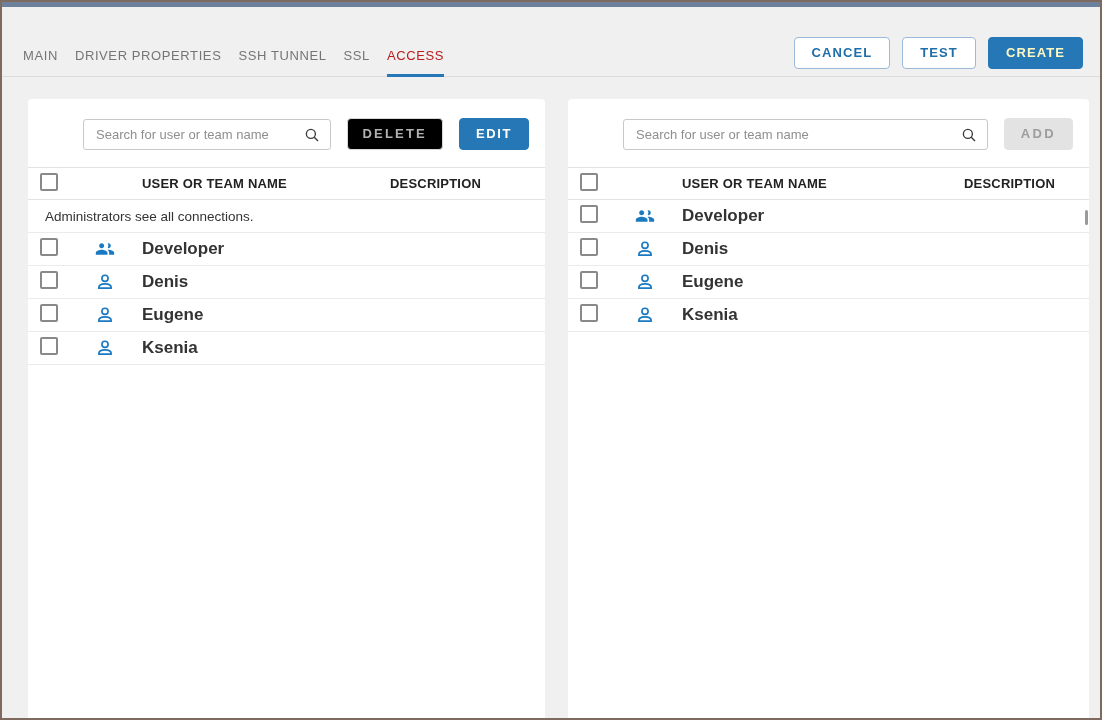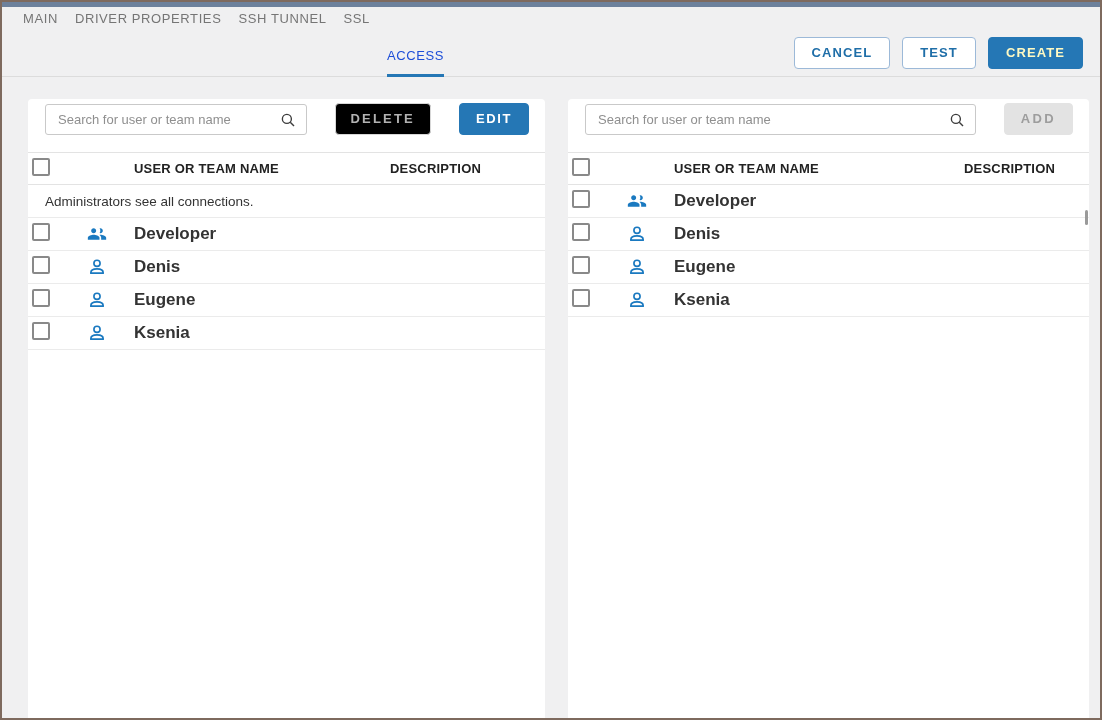--- a/index.html
+++ b/index.html
@@ -8,53 +8,53 @@
     border:2px solid #7e6a5e;background:#f0f0f1;overflow:hidden;
     font-family:"Liberation Sans",sans-serif;
   }
   .topbar{height:5px;background:#6d819c;}
   .header{height:69px;position:relative;border-bottom:1px solid #dcdcdc;background:#f0f0f1;}
   .tabs{position:absolute;left:21px;bottom:-1px;display:flex;gap:17px;}
   .tab{
     font-size:13px;color:#757575;letter-spacing:.6px;cursor:pointer;
     padding:0 0 11px 0;border-bottom:3px solid transparent;white-space:nowrap;
   }
-  .tab.active{color:#1d4ed8;border-bottom-color:#2577b5;margin-top:37px;}
+  .tab.active{color:#b91c1c;border-bottom-color:#2577b5;}
   .header-buttons{position:absolute;right:17px;top:30px;display:flex;gap:12px;}
   .btn{
     font-family:inherit;font-size:13px;font-weight:700;letter-spacing:1.1px;
     border-radius:4px;padding:8px 17px;background:#fff;border:1px solid #9cb9d8;
     color:#1f6ea8;cursor:pointer;line-height:14px;
   }
   .btn.primary{background:#2577b5;border-color:#2577b5;color:#fef9c3;}
   .main{position:absolute;top:75px;bottom:0;left:0;right:0;}
   .panel{position:absolute;top:22px;bottom:0;background:#fff;border-radius:4px 4px 0 0;}
   .panel.left{left:26px;width:517px;}
   .panel.right{left:566px;width:521px;}
-  .toolbar{display:flex;align-items:center;gap:28px;padding:4px 16px 17px 17px;}
+  .toolbar{display:flex;align-items:center;gap:16px;padding:19px 16px 17px 17px;margin-left:38px;}
   .searchbox{
     flex:1;position:relative;height:31px;background:#fff;
     border:1px solid #c9c9c9;border-radius:3px;box-sizing:border-box;
   }
   .searchbox input{
     width:100%;height:100%;border:none;outline:none;background:transparent;
     padding:0 36px 0 12px;font-size:13px;color:#333;box-sizing:border-box;font-family:inherit;
   }
   .searchbox input::placeholder{color:#8f8f8f;opacity:1;}
   .search-icon{position:absolute;right:9px;top:6px;width:18px;height:18px;color:#3c3c3c;pointer-events:none;}
   .btn-small{
     font-family:inherit;font-size:13px;font-weight:700;border-radius:4px;
     line-height:14px;cursor:pointer;white-space:nowrap;
   }
   .btn-delete{background:#000000;border:1px solid #d7d7d7;color:#b2b2b2;letter-spacing:2.2px;padding:8px 15px;}
   .btn-edit{background:#2577b5;border:1px solid #2577b5;color:#fff;letter-spacing:1.6px;padding:8px 16px;}
   .btn-add{background:#e3e3e3;border:1px solid #e3e3e3;color:#9d9d9d;letter-spacing:2.4px;padding:8px 16px;}
   .thead,.trow{
     display:grid;grid-template-columns:52px 50px 1fr 155px;align-items:center;
-    height:33px;padding-left:4px;box-sizing:border-box;
+    height:33px;padding-left:12px;box-sizing:border-box;
   }
   .panel.right .thead,.panel.right .trow{grid-template-columns:52px 50px 1fr 125px;}
   .thead{border-top:1px solid #e3e3e3;border-bottom:1px solid #e3e3e3;
     font-weight:700;font-size:13px;color:#222;letter-spacing:.2px;}
   .trow{border-bottom:1px solid #ebebeb;font-size:17px;color:#333;font-weight:bold;}
   .checkbox{width:14px;height:14px;border:2px solid #898989;border-radius:2px;background:#fff;display:inline-block;cursor:pointer;}
   .info-row{
     height:32px;display:flex;align-items:center;padding-left:17px;
     font-size:13.5px;color:#333;border-bottom:1px solid #ebebeb;
   }

